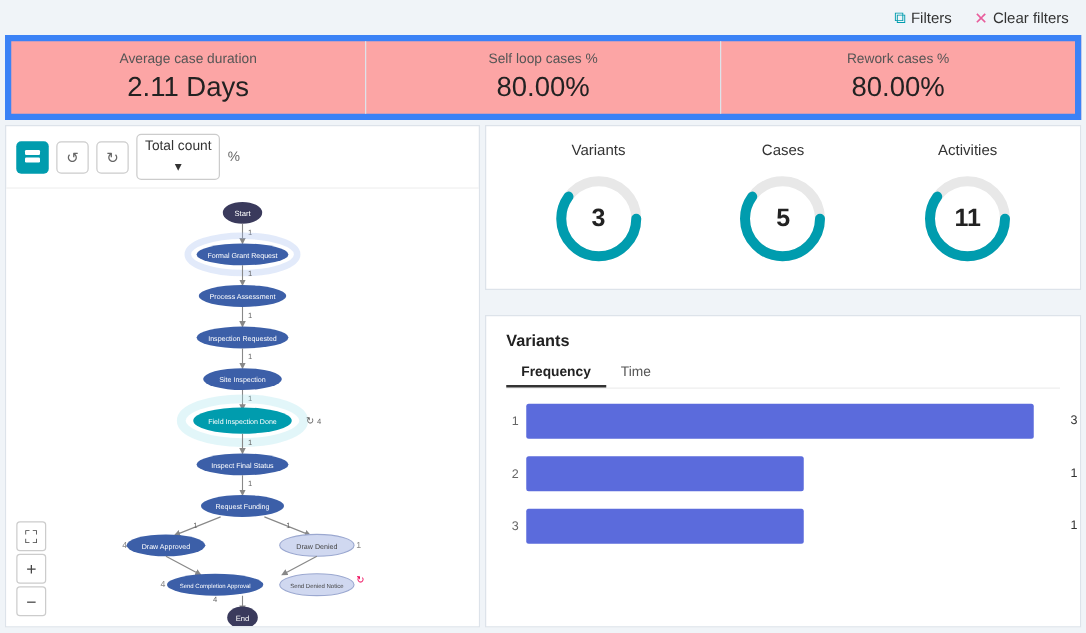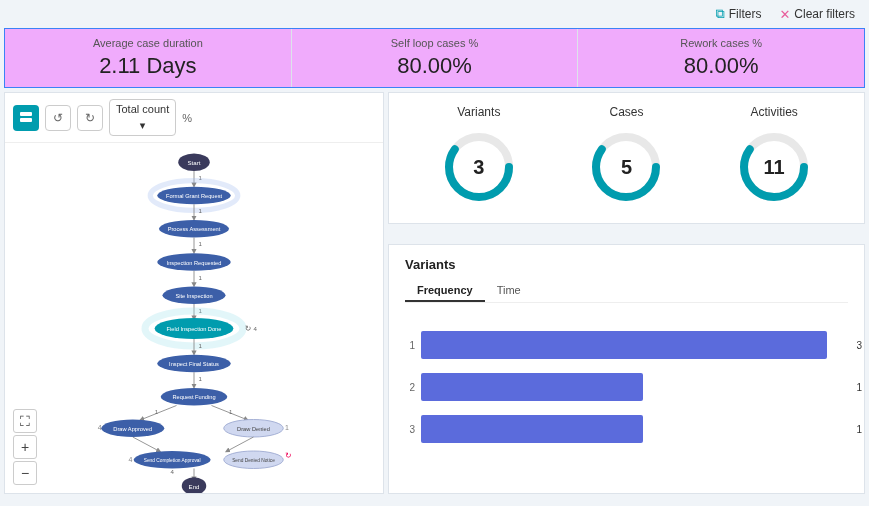--- a/index.html
+++ b/index.html
@@ -31,22 +31,22 @@
       background: none;
       border: none;
       padding: 2px 4px;
     }
     .filter-icon { color: #009cae; font-size: 13px; }
     .clear-icon { color: #e85d9c; font-size: 13px; }
 
     
     .stats-row {
       display: flex;
-      background: #f0abfc;
-      border: 1px solid #3b82f6;
+      background: #fca5a5;
+      border: 5px solid #3b82f6;
       margin: 0 4px 4px 4px;
     }
     .stat-box {
       flex: 1;
       text-align: center;
       padding: 8px 10px;
       border-right: 1px solid #dde3ea;
     }
     .stat-box:last-child { border-right: none; }
     .stat-label {
@@ -222,21 +222,21 @@
     }
     .variants-title {
       font-size: 13px;
       font-weight: 600;
       color: #222;
       margin-bottom: 8px;
     }
     .variants-tabs {
       display: flex;
       gap: 0;
-      margin-bottom: 28px;
+      margin-bottom: 12px;
       border-bottom: 1px solid #eee;
     }
     .variant-tab {
       padding: 4px 12px;
       font-size: 11px;
       cursor: pointer;
       color: #555;
       border-bottom: 2px solid transparent;
     }
     .variant-tab.active {

